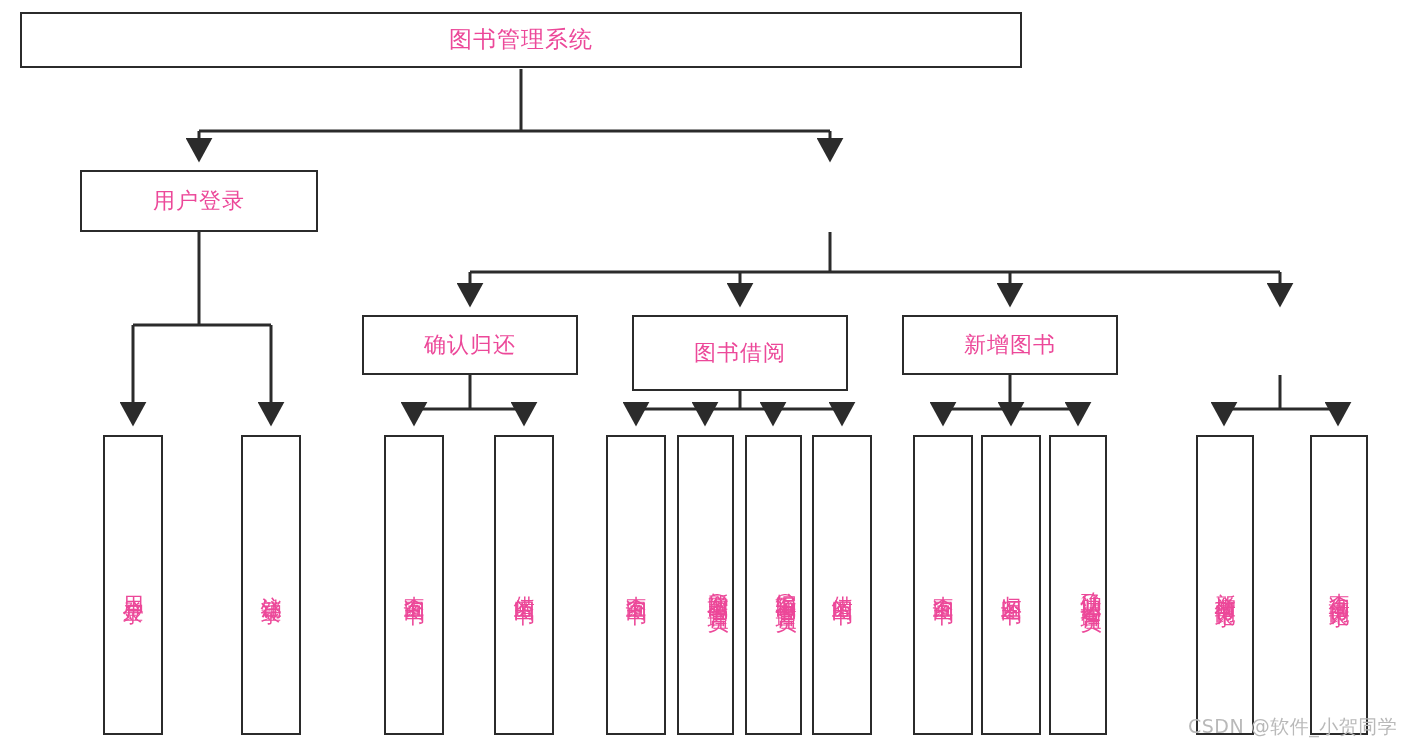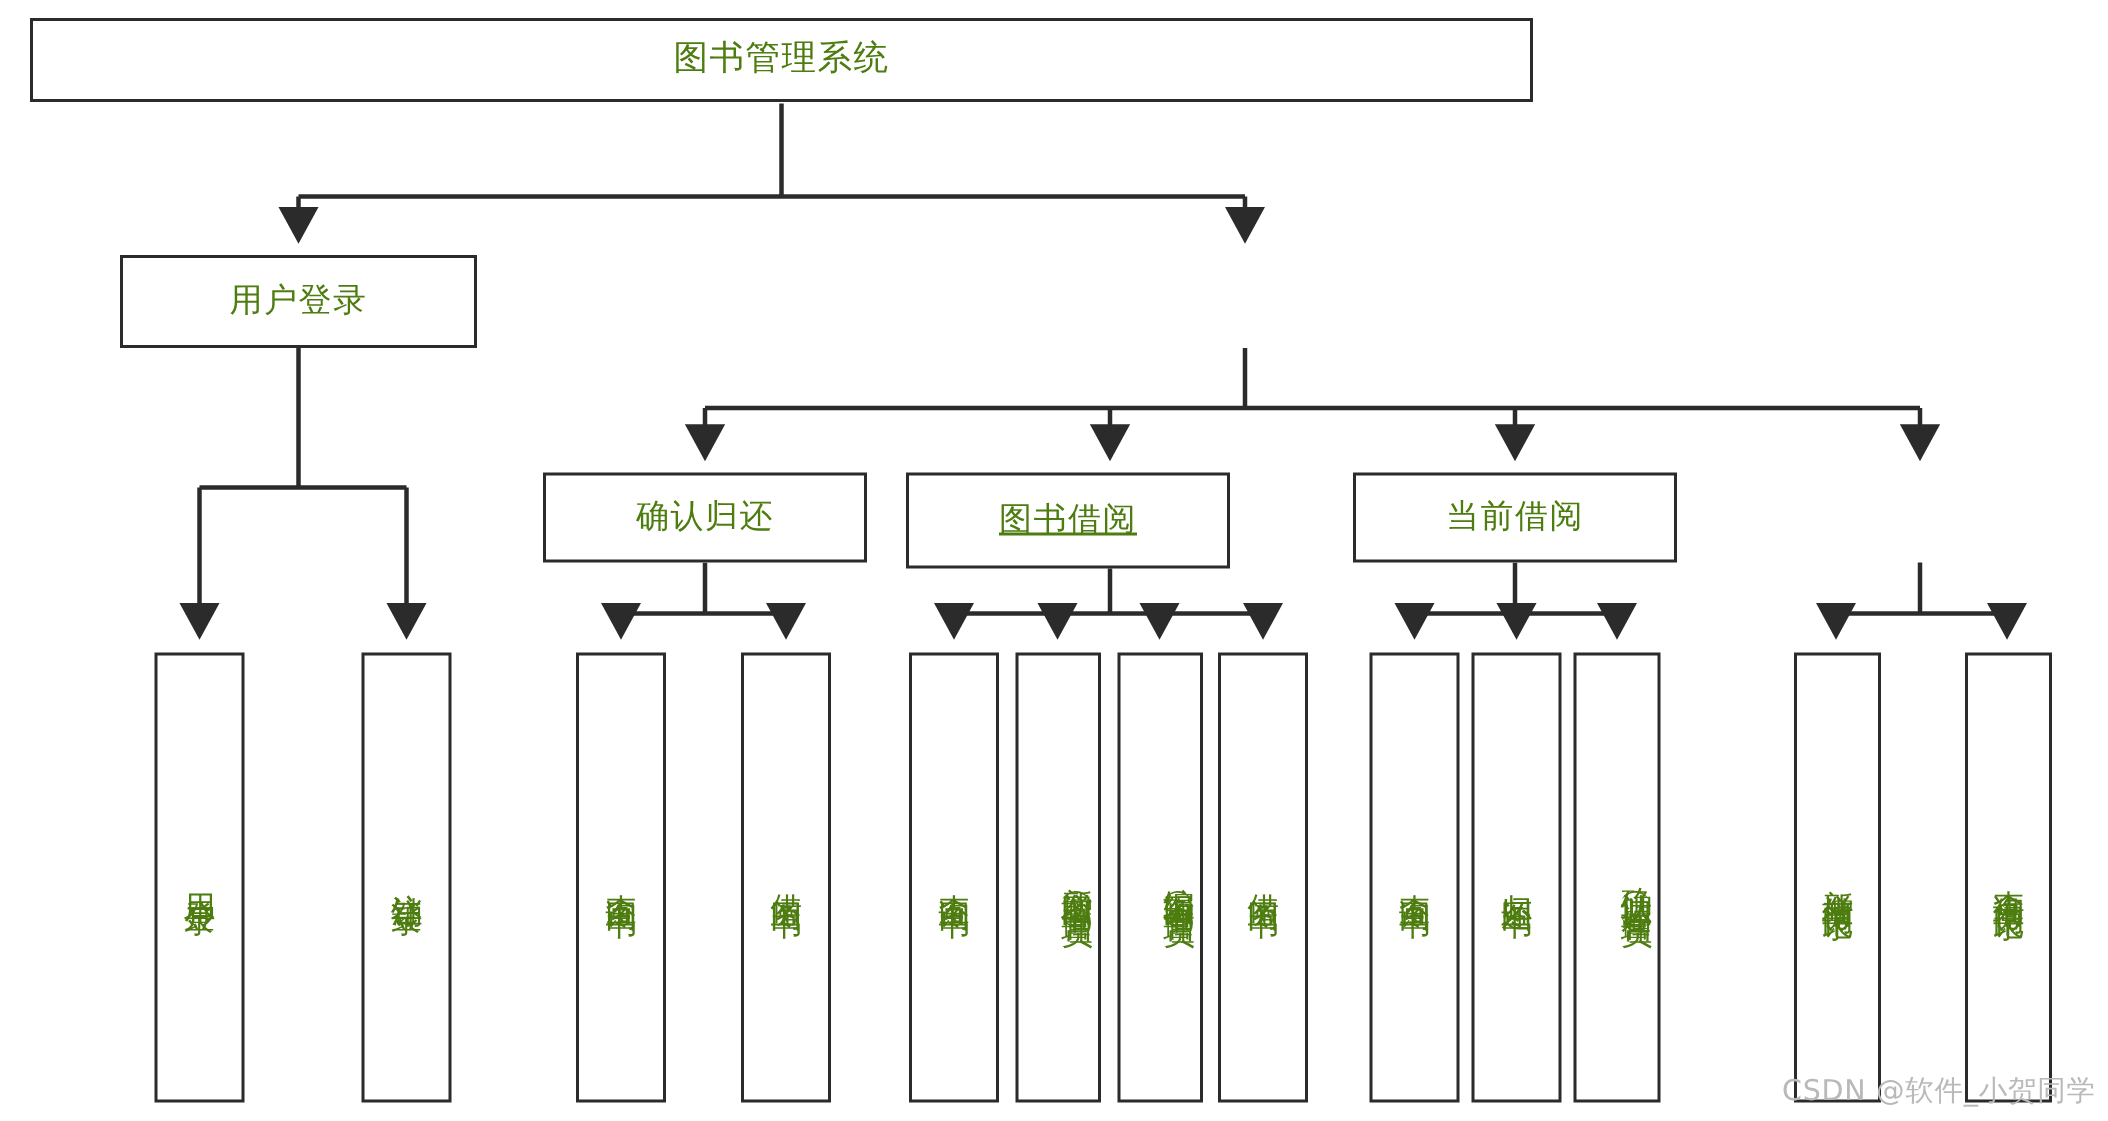--- a/index.html
+++ b/index.html
@@ -26,21 +26,21 @@
     height: 747px;
   }
   .node {
     position: absolute;
     box-sizing: border-box;
     border: 2px solid #2b2b2b;
     background: #ffffff;
     display: flex;
     align-items: center;
     justify-content: center;
-    color: #4d7c0f;
+    color: #ec4899;
     font-family: "DejaVu Sans", "Liberation Sans", sans-serif;
     font-weight: 400;
     z-index: 2;
   }
   .node.h {
     font-size: 22px;
     letter-spacing: 1px;
     line-height: 1.2;
   }
   .node.root {
@@ -136,25 +136,25 @@
     <span class="node-label">图书管理系统</span>
   </div>
 
   <div class="node h" style="left:80px; top:170px; width:238px; height:62px;">
     <span class="node-label">用户登录</span>
   </div>
 
   <div class="node h" style="left:362px; top:315px; width:216px; height:60px;">
     <span class="node-label">确认归还</span>
   </div>
-  <div class="node h" style="left:604px; top:315px; width:216px; height:64px;text-decoration:underline;">
+  <div class="node h" style="left:632px; top:315px; width:216px; height:76px;">
     <span class="node-label">图书借阅</span>
   </div>
   <div class="node h" style="left:902px; top:315px; width:216px; height:60px;">
-    <span class="node-label">当前借阅</span>
+    <span class="node-label">新增图书</span>
   </div>
 
   <div class="node v mid" style="left:103px; top:435px; width:60px; height:300px;">
     <span class="node-label">用户登录</span>
   </div>
   <div class="node v mid" style="left:241px; top:435px; width:60px; height:300px;">
     <span class="node-label">注销登录</span>
   </div>
 
   <div class="node v mid" style="left:384px; top:435px; width:60px; height:300px;">

